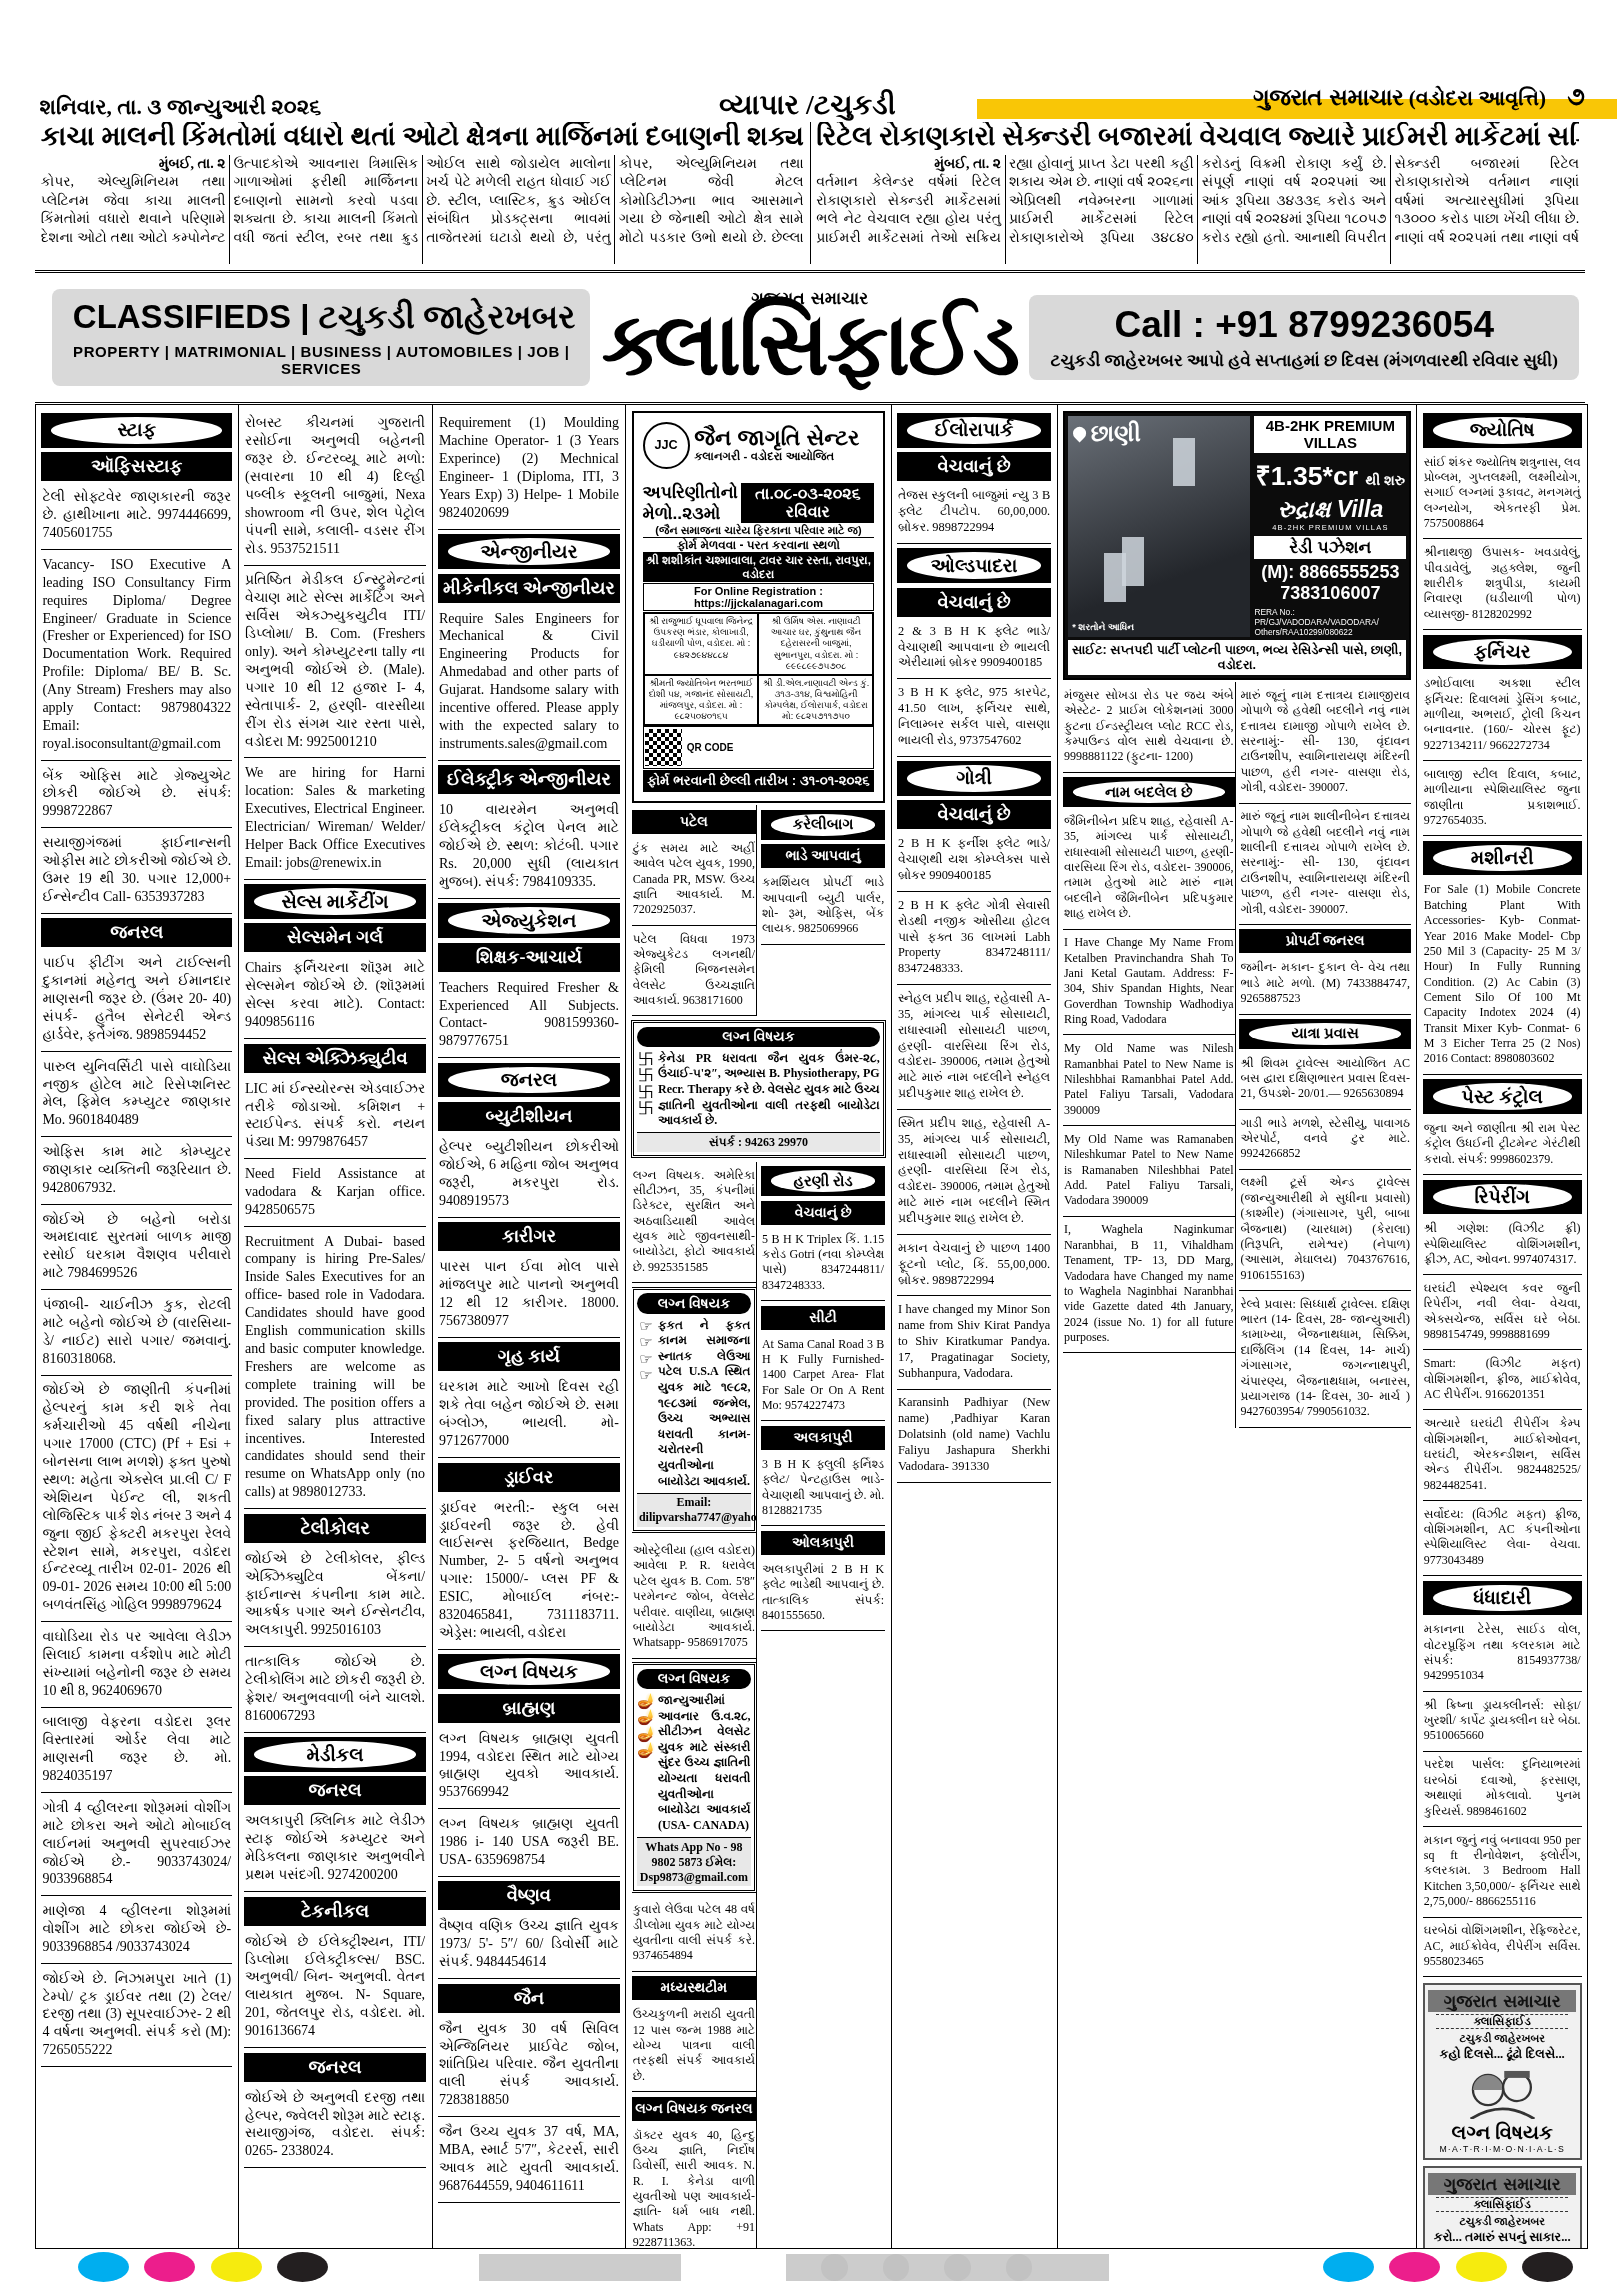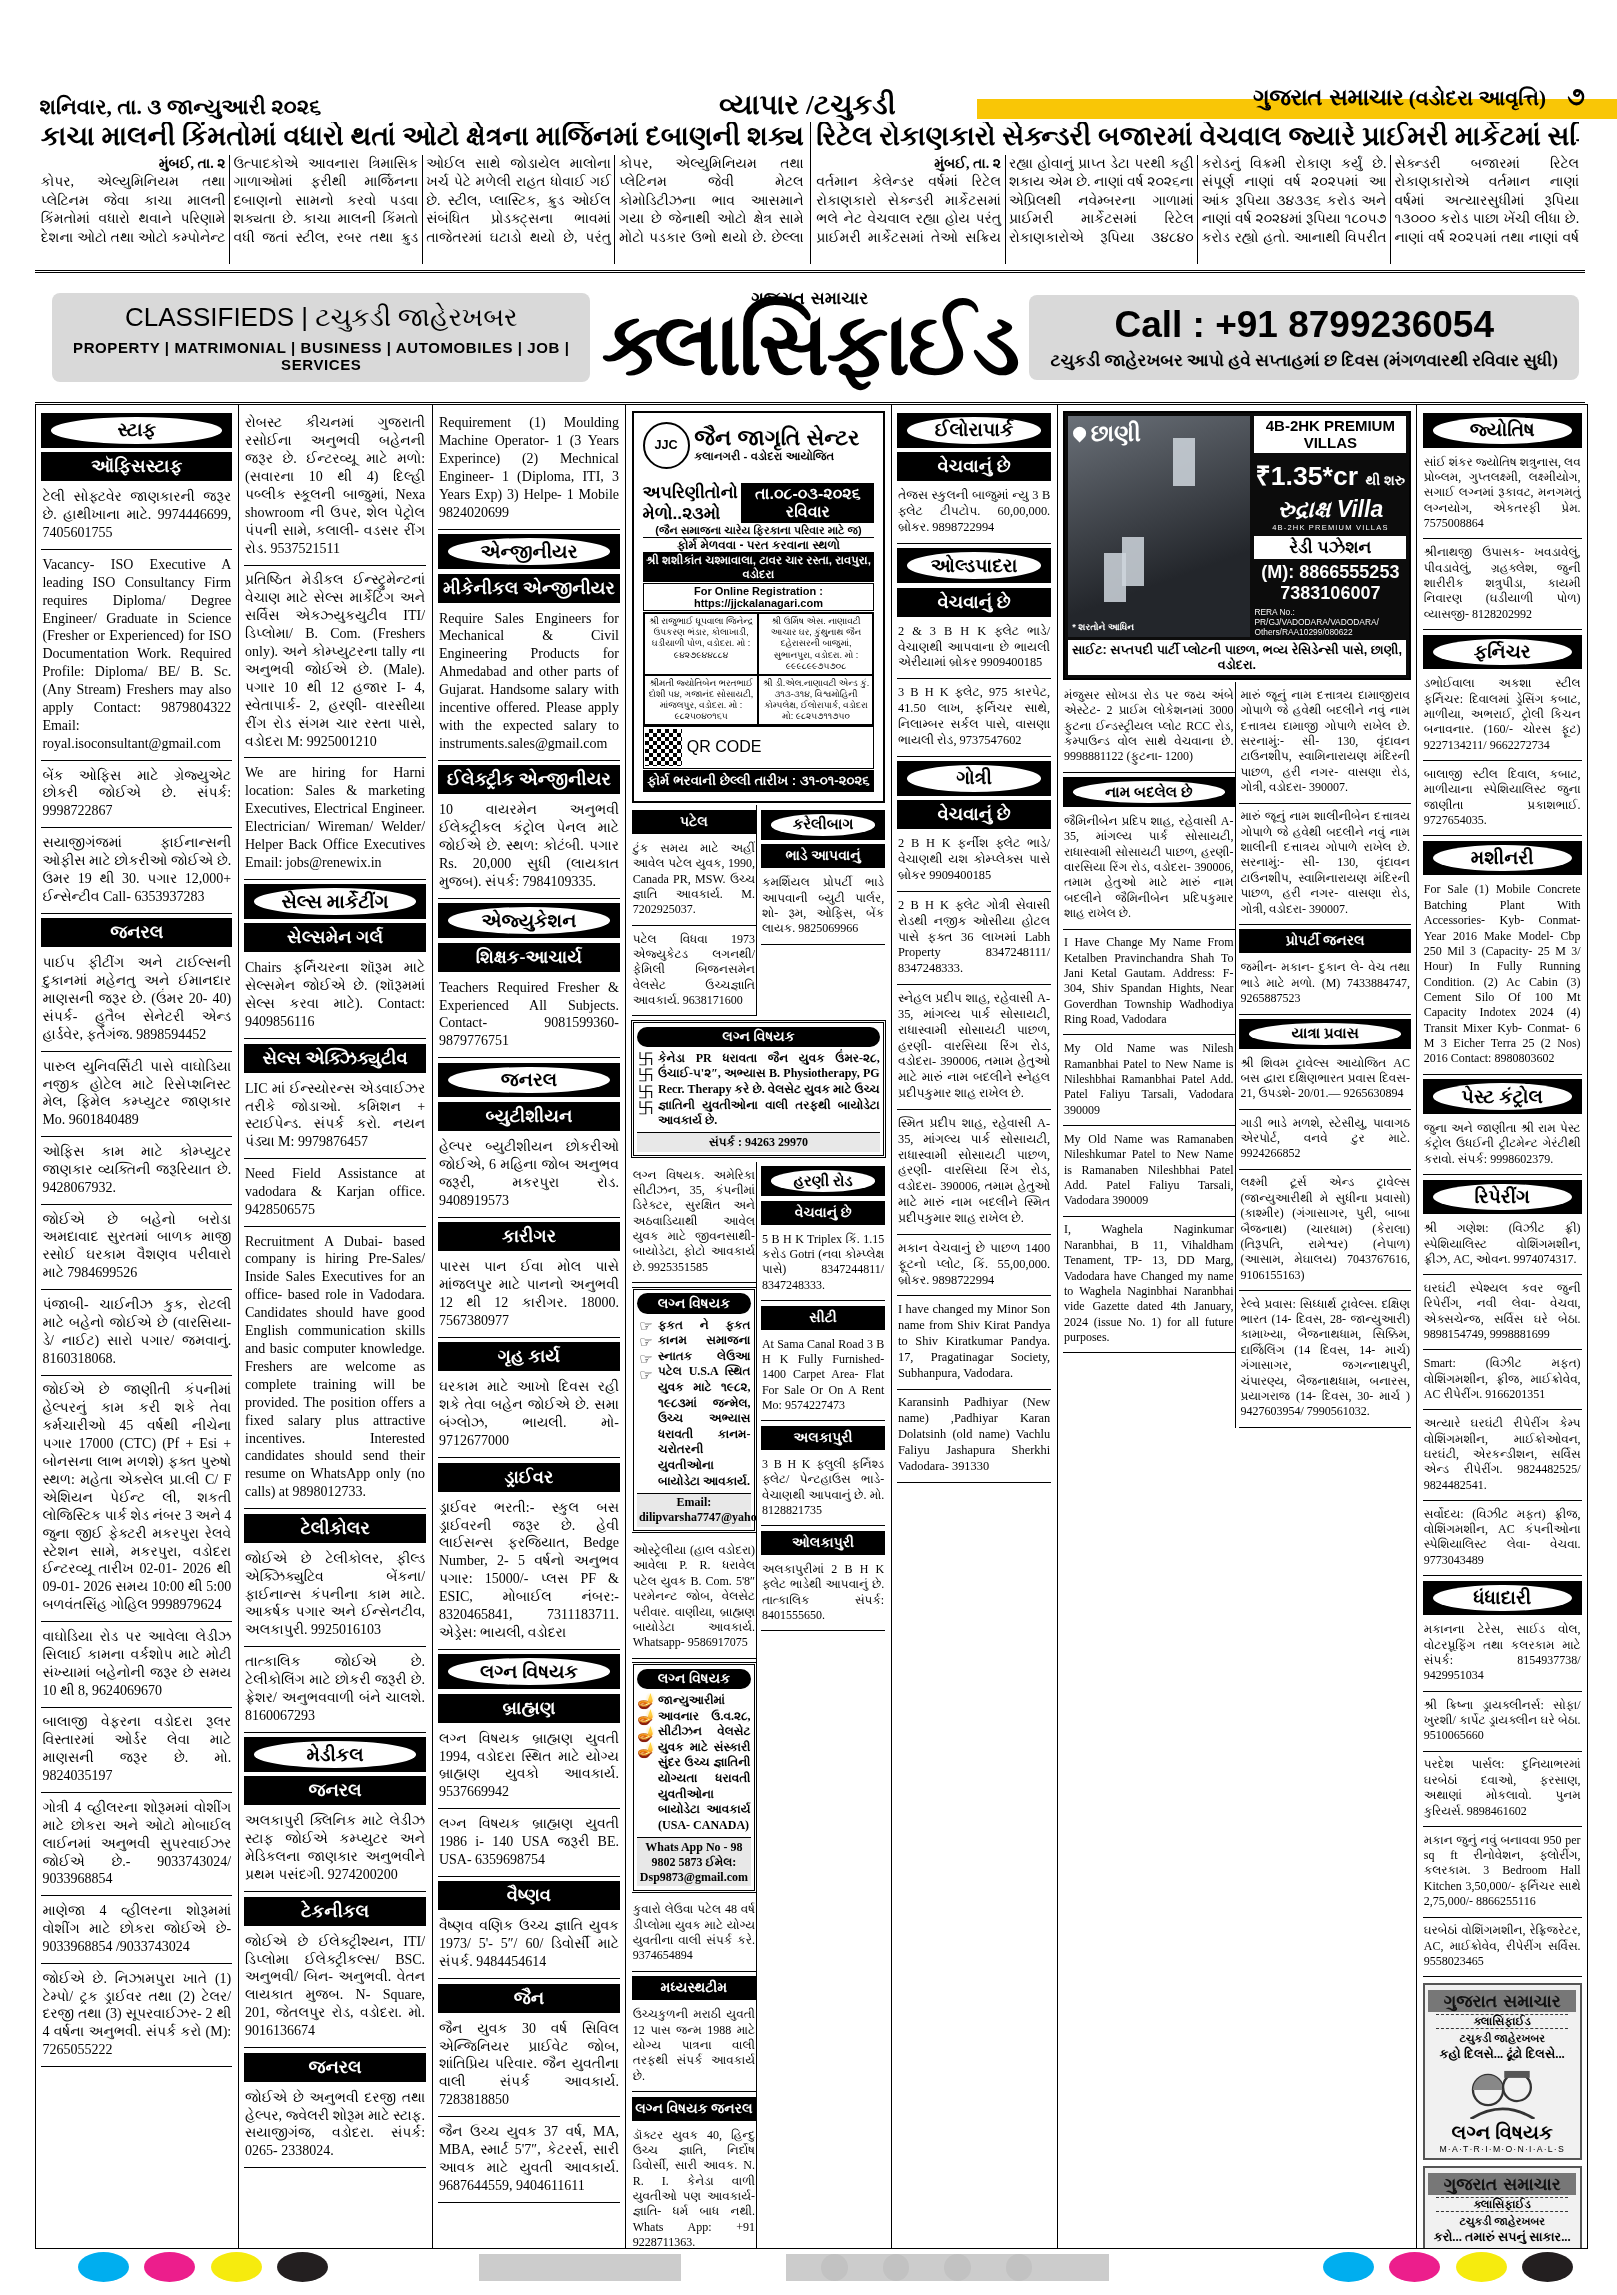--- a/index.html
+++ b/index.html
@@ -16,21 +16,21 @@
   .newsband{position:absolute;left:35px;right:32px;top:122px;height:142px;display:flex;}
   .article{flex:1 1 50%;padding:0 5.8px;overflow:hidden;}
   .article+.article{border-left:1.2px solid #000;}
   .headline{font-size:27px;font-weight:bold;line-height:1.05;white-space:nowrap;overflow:hidden;}
   .artbody{margin-top:4.6px;column-count:4;column-gap:8px;column-rule:0.6px solid #000;font-size:14px;line-height:1.32;text-align:justify;height:109px;overflow:hidden;}
   .dateline{display:block;text-align:right;font-weight:bold;}
   
   .masthead{position:absolute;left:35px;right:32px;top:270px;height:129px;border-top:3.5px double #000;border-bottom:1.2px solid #000;display:flex;align-items:center;}
   .mh-box{background:#d9d9d9;border-radius:8px;padding:9.2px 15px;}
   .mh-left{margin-left:17.3px;width:508px;text-align:center;}
-  .mh-left .l1{font-size:26px;font-weight:normal;font-family:"Liberation Sans",sans-serif;}
+  .mh-left .l1{font-size:33px;font-weight:bold;font-family:"Liberation Sans",sans-serif;text-align:right;}
   .mh-left .l1 .guj{font-family:"Liberation Serif",serif;}
   .mh-left .l2{font-size:15px;font-weight:bold;font-family:"Liberation Sans",sans-serif;margin-top:5.8px;letter-spacing:0.6px;}
   .mh-center{flex:1;text-align:center;line-height:.9;}
   .mh-center .small{font-size:17.3px;font-weight:900;font-family:"DejaVu Sans",sans-serif;}
   .mh-center .big{font-size:87px;font-weight:900;letter-spacing:-2.3px;}
   .mh-right{margin-right:5.8px;width:520px;text-align:center;}
   .mh-right .call{font-size:37px;font-weight:900;font-family:"Liberation Sans",sans-serif;}
   .mh-right .sub{font-size:17px;font-weight:bold;margin-top:4.6px;}
   
   .frame{position:absolute;left:35px;top:404px;width:1551px;height:1843px;border:1.2px solid #000;display:flex;overflow:hidden;}
@@ -252,21 +252,21 @@
         <div class="addr">શ્રી શશીકાંત ચશ્માવાલા, ટાવર ચાર રસ્તા, રાવપુરા, વડોદરા</div>
         <div class="reg">For Online Registration : https://jjckalanagari.com</div>
         <div class="grid">
           <div class="cell">શ્રી રાજુભાઈ ધૂપવાલા જિનેન્દ્ર ઉપકરણ ભંડાર, કોલાખાડી, ઘડીયાળી પોળ, વડોદરા. મો : ૯૪૨૭૯૪૪૮૮૪</div>
           <div class="cell">શ્રી ઉર્મિષ એસ. નાણાવટી આચાર ઘર, કુંથુનાથ જૈન દહેરાસરની બાજુમાં, સુભાનપુરા, વડોદરા. મો : ૯૯૯૮૯૯૭૫૭૦૮</div>
           <div class="cell">શ્રીમતી જ્યોતિબેન ભરતભાઈ દોશી ૫૪, ગજાનંદ સોસાયટી, માંજલપુર, વડોદરા. મો : ૯૮૨૫૦૪૦૧૬૫</div>
           <div class="cell">શ્રી ડી.એલ.નાણાવટી એન્ડ કું. ૩૧૩-૩૧૪, વિશ્વમોહિની કોમ્પલેક્ષ, ઈલોરાપાર્ક, વડોદરા મો: ૯૮૨૫૭૧૧૭૫૦</div>
         </div>
         <div class="qr-row">
           <div class="qr"></div>
-          <div style="font-weight: normal; font-size: 16px;">QR CODE</div>
+          <div style="font-weight: bold; font-size: 10px;">QR CODE</div>
         </div>
         <div class="deadline">ફોર્મ ભરવાની છેલ્લી તારીખ : ૩૧-૦૧-૨૦૨૬</div>
       </div>
       <div class="split">
         <div class="sub">
           <div class="sec-bar">પટેલ</div>
           <div class="ad">ટુંક સમય માટે અહીં આવેલ પટેલ યુવક, 1990, Canada PR, MSW. ઉચ્ચ જ્ઞાતિ આવકાર્ય. M. 7202925037.</div>
           <div class="ad">પટેલ વિધવા 1973 એજ્યુકેટડ લગનથી/ ફેમિલી બિજનસમેન વેલસેટ ઉચ્ચજ્ઞાતિ આવકાર્ય. 9638171600</div>
         </div>
         <div class="sub">

